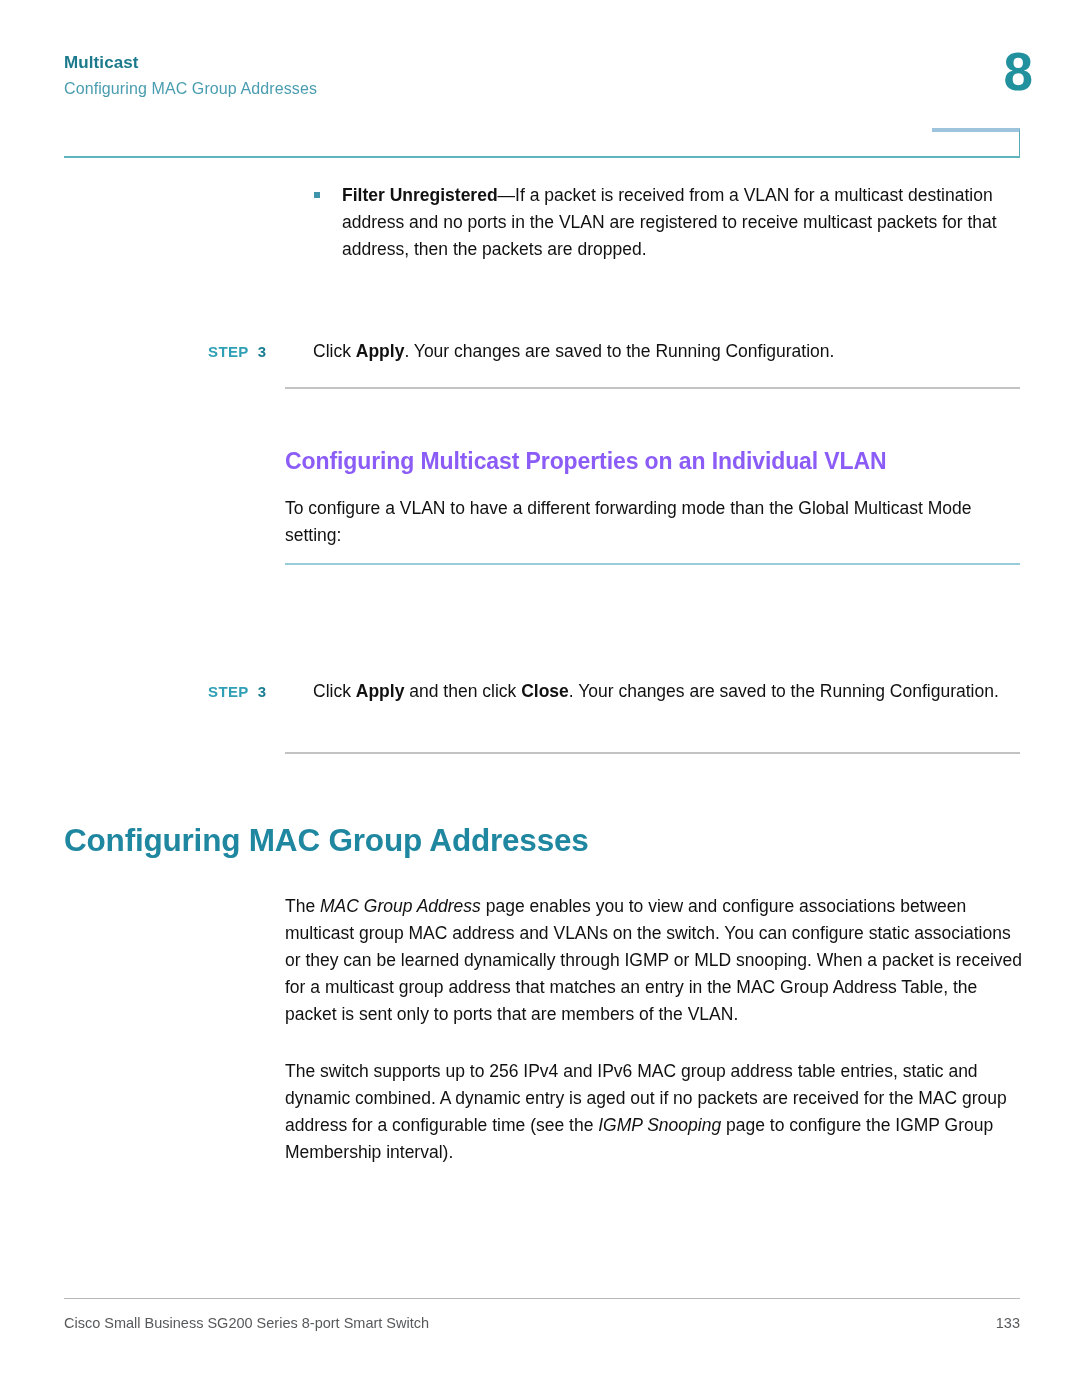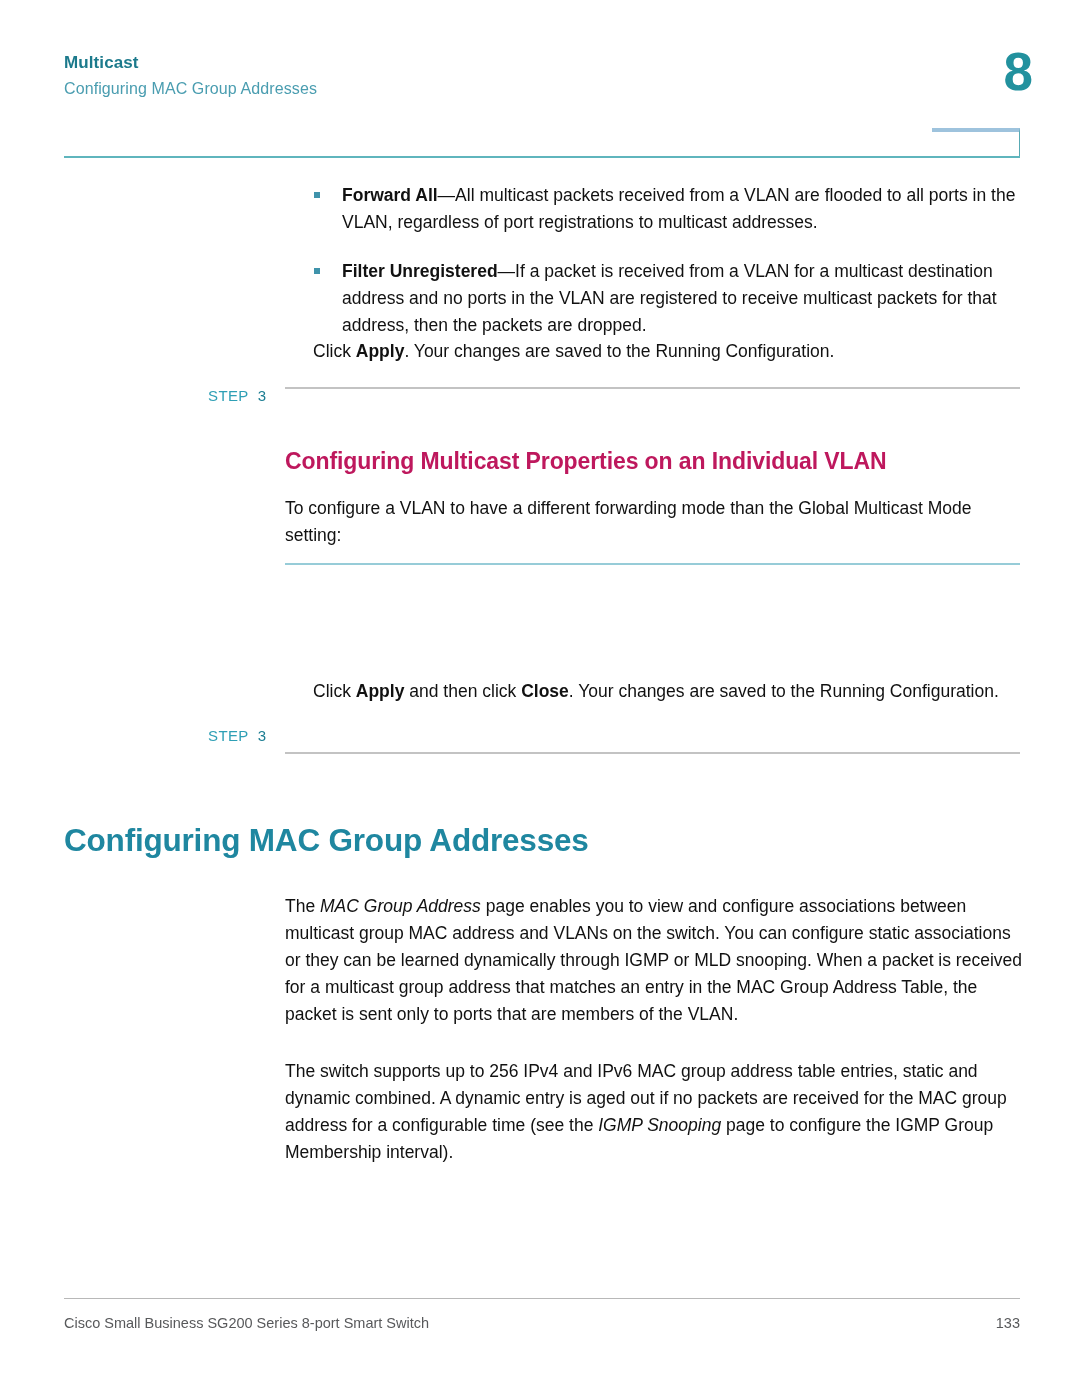--- a/index.html
+++ b/index.html
@@ -105,25 +105,24 @@
     font-size: 17.5px;
     line-height: 27px;
     color: #111111;
   }
   .step-label {
     position: absolute;
     left: 0;
     top: 0;
     width: 82px;
     font-size: 15px;
-    font-weight: normal;
+    font-weight: bold;
     letter-spacing: 0.4px;
     color: #2e9fb5;
     line-height: 27px;
-    margin-top: 44px;
   }
   .step-num {
     color: #1b7d92;
     margin-left: 9px;
   }
   .step-text {
     margin-left: 105px;
     display: block;
   }
 
@@ -136,21 +135,21 @@
     position: absolute;
     height: 2px;
     background: #97ccd8;
   }
 
   
   .h2 {
     position: absolute;
     font-size: 23px;
     font-weight: bold;
-    color: #be185d;
+    color: #8b5cf6;
     letter-spacing: -0.1px;
     line-height: 30px;
   }
   .h1 {
     position: absolute;
     font-size: 31.5px;
     font-weight: bold;
     color: #1f87a0;
     letter-spacing: -0.2px;
     line-height: 40px;
@@ -207,24 +206,20 @@
     <div class="header-section">Configuring MAC Group Addresses</div>
   </div>
 
   <div class="chapter-number">8</div>
 
   <div class="header-box"></div>
   <div class="header-rule"></div>
 
   <div class="bullet-list">
 
-    <div class="bullet-item">
-      <span class="bullet-marker"></span>
-      <span class="b">Forward All</span><span>—</span><span>All multicast packets received from a VLAN are flooded to all ports in the VLAN, regardless of port registrations to multicast addresses.</span>
-    </div>
 
     <div class="bullet-item">
       <span class="bullet-marker"></span>
       <span class="b">Filter Unregistered</span><span>—</span><span>If a packet is received from a VLAN for a multicast destination address and no ports in the VLAN are registered to receive multicast packets for that address, then the packets are dropped.</span>
     </div>
   </div>
 
   <div class="step-row" style="left:208px; top:338px; width:815px;">
     <span class="step-label"><span>STEP</span><span class="step-num">3</span></span>
     <span class="step-text"><span>Click </span><span class="b">Apply</span><span>. Your changes are saved to the Running Configuration.</span></span>

